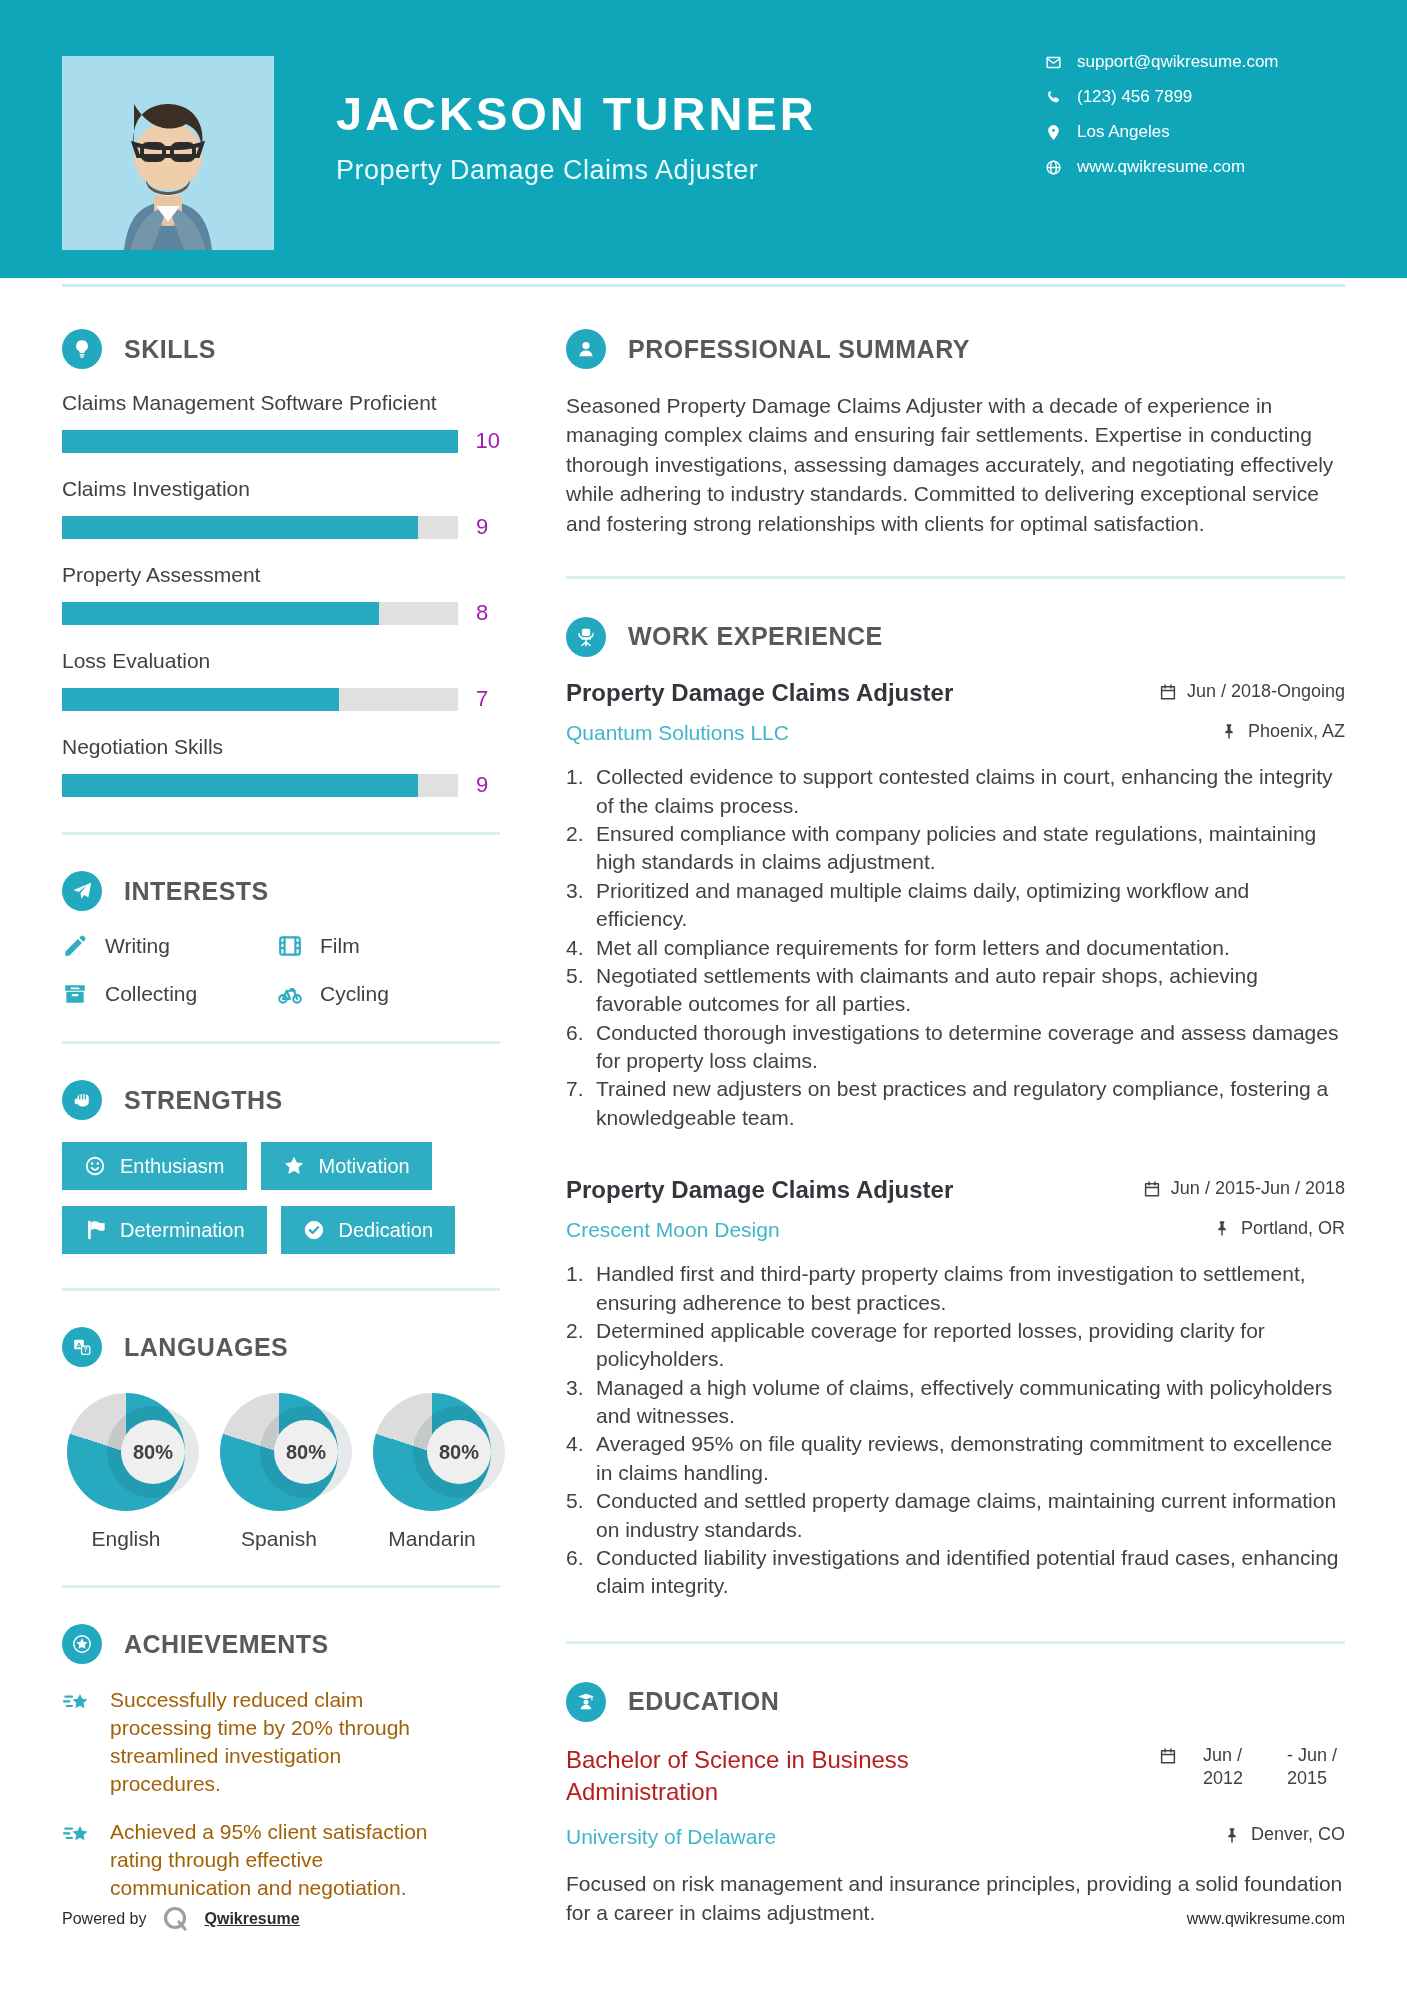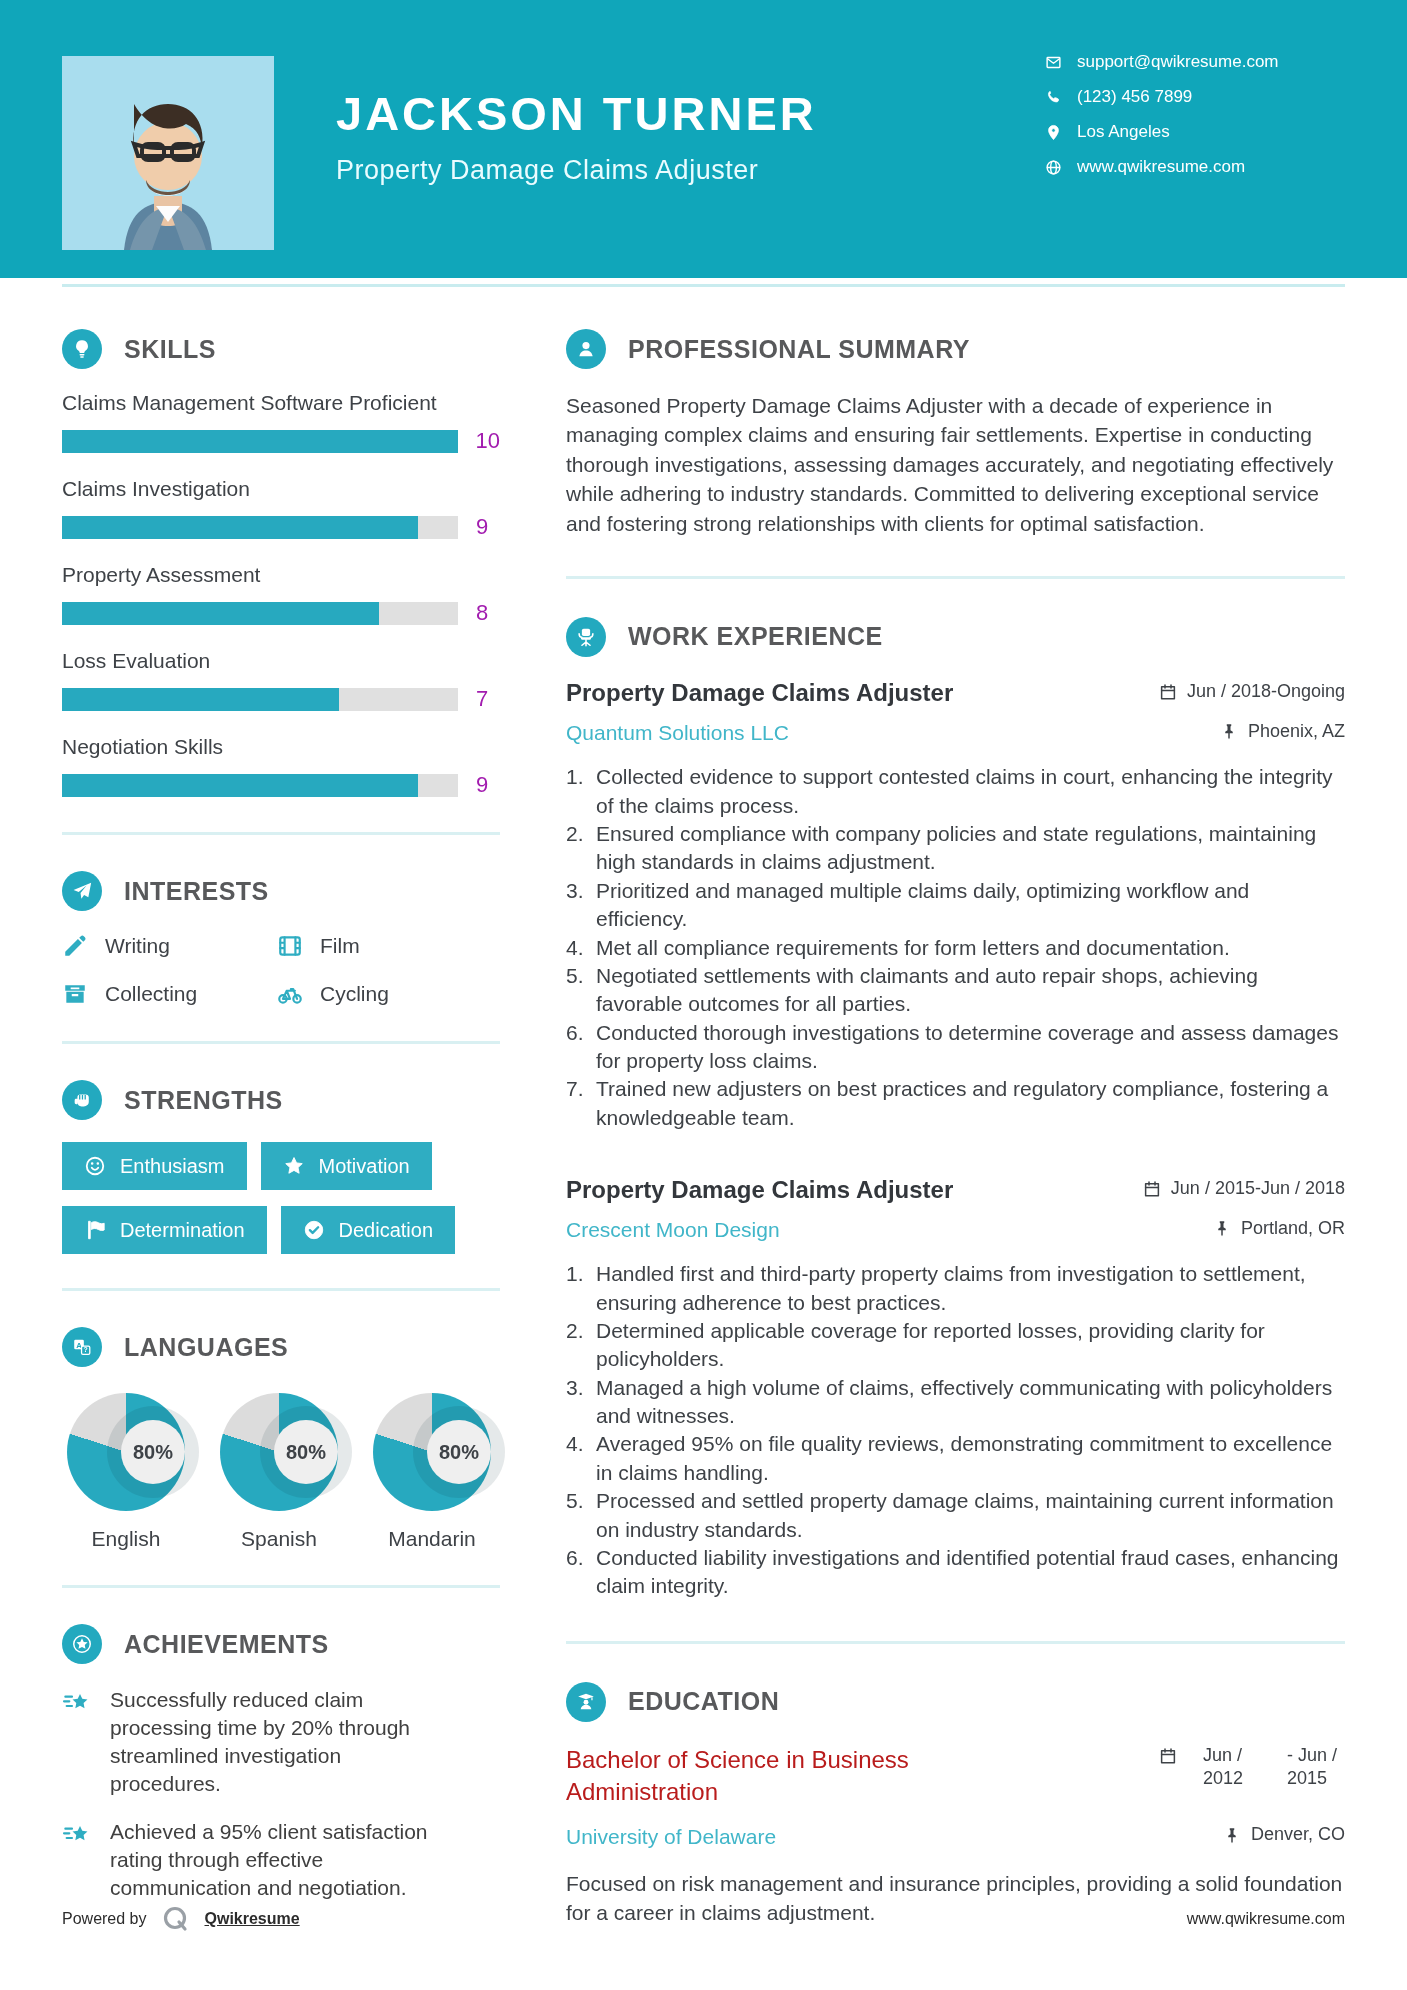--- a/index.html
+++ b/index.html
@@ -61,21 +61,21 @@
   .donut { width:118px; height:118px; border-radius:50%; display:flex; align-items:center; justify-content:flex-end; }
   .donut-hole { width:64px; height:64px; border-radius:50%; background:#efefef;
     display:flex; align-items:center; justify-content:center;
     box-shadow:0 0 0 14px rgba(0,40,50,0.10); }
   .donut-label { font-size:20px; font-weight:bold; color:#3e4247; }
   .lang-name { margin-top:16px; font-size:21px; color:#3e4247; }
 
   
   .ach-item { display:flex; gap:16px; margin-bottom:20px; }
   .ach-item svg { width:32px; height:32px; flex:0 0 auto; margin-top:2px; }
-  .ach-text { font-size:21px; line-height:1.33; color:#404040; max-width:345px; }
+  .ach-text { font-size:21px; line-height:1.33; color:#a16207; max-width:345px; }
 
   
   .para { font-size:21px; line-height:1.4; color:#3e4247; }
   .teal-link { color:#41b6c9; font-size:21px; }
   .job { margin-top:8px; }
   .job-row1 { display:flex; justify-content:space-between; align-items:baseline; }
   .job-name { font-size:24px; font-weight:bold; color:#33373c; }
   .job-meta { display:flex; align-items:center; gap:10px; font-size:18px; color:#3e4247; white-space:nowrap; }
   .job-meta svg { width:18px; height:18px; }
   .job-row2 { display:flex; justify-content:space-between; align-items:baseline; margin-top:14px; }
@@ -457,21 +457,21 @@
                   <path d="M9 3h6v2l-1 1v5l3 2v2h-4v6l-1 2-1-2v-6H7v-2l3-2V6L9 5z"></path>
                 </svg>
               <span>Portland, OR</span>
             </span>
           </div>
           <ol class="bullets">
             <li>Handled first and third-party property claims from investigation to settlement, ensuring adherence to best practices.</li>
             <li>Determined applicable coverage for reported losses, providing clarity for policyholders.</li>
             <li>Managed a high volume of claims, effectively communicating with policyholders and witnesses.</li>
             <li>Averaged 95% on file quality reviews, demonstrating commitment to excellence in claims handling.</li>
-            <li>Processed and settled property damage claims, maintaining current information on industry standards.</li>
+            <li>Conducted and settled property damage claims, maintaining current information on industry standards.</li>
             <li>Conducted liability investigations and identified potential fraud cases, enhancing claim integrity.</li>
           </ol>
         </div>
       </div>
 
       <div class="rule" style="margin:40px 0 38px 0;"></div>
 
       <div>
         <div class="sec-head">
           <span class="sec-icon">

